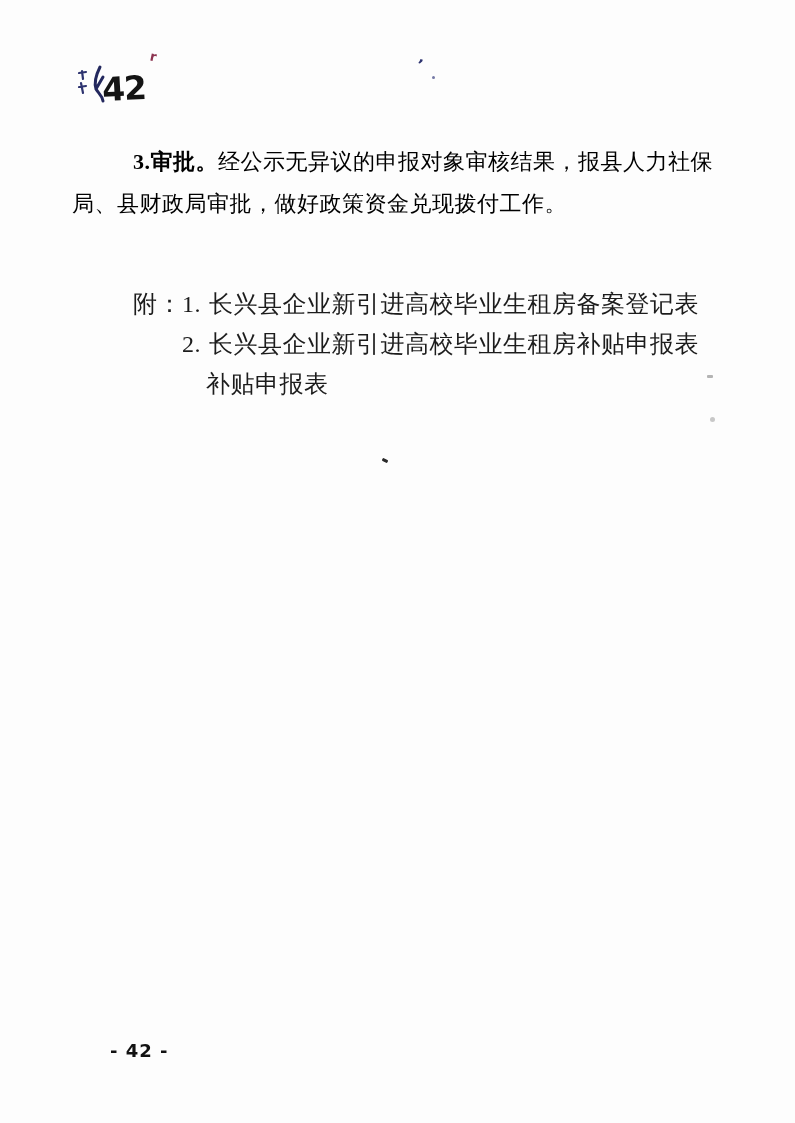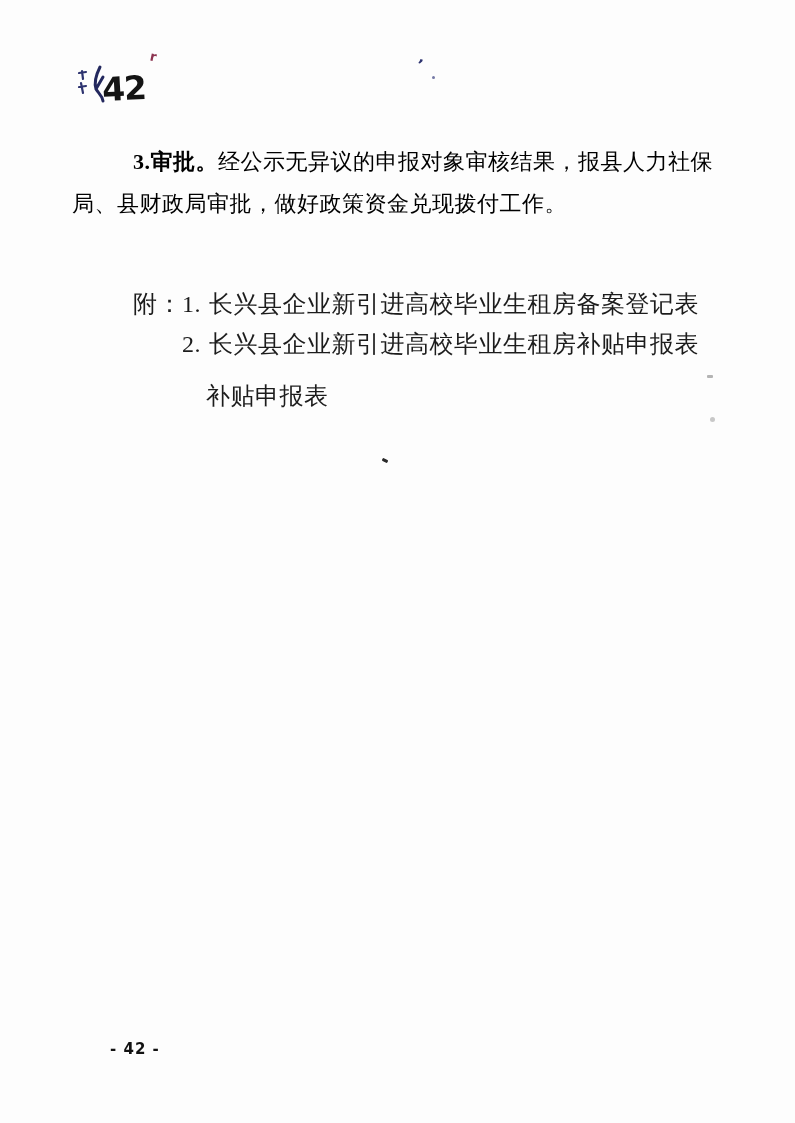--- a/index.html
+++ b/index.html
@@ -68,36 +68,36 @@
     position: absolute;
     left: 133px; top: 288px;
     font-size: 24px;
     letter-spacing: 0.5px;
     color: #1c1c1c;
   }
   .att-row { position: relative; height: 40px; line-height: 32px; white-space: nowrap; }
   .att-label { display: inline-block; }
   .att-num { display: inline-block; margin-right: 8px; }
   .att-indent { margin-left: 45px; text-align: right; }
-  .att-cont { margin-left: 73px; margin-top: 12px; }
+  .att-cont { margin-left: 73px; }
   
   .speck {
     position: absolute;
     background: #2a2a2a;
     border-radius: 1px;
   }
   .speck-mid { left: 382px; top: 459px; width: 6px; height: 3px; transform: rotate(28deg); }
   .speck-r1  { left: 707px; top: 375px; width: 6px; height: 3px; opacity: .35; }
   .speck-r2  { left: 710px; top: 417px; width: 5px; height: 5px; opacity: .25; border-radius: 50%; }
   
   .page-number {
     position: absolute;
     left: 110px; top: 1040px;
     font-family: "DejaVu Sans", sans-serif;
-    font-size: 15px;
+    font-size: 18px;
     font-weight: 600;
     letter-spacing: 1px;
     color: #121212;
   }
 </style>
 </head>
 <body>
 
 <div class="paper">
 

